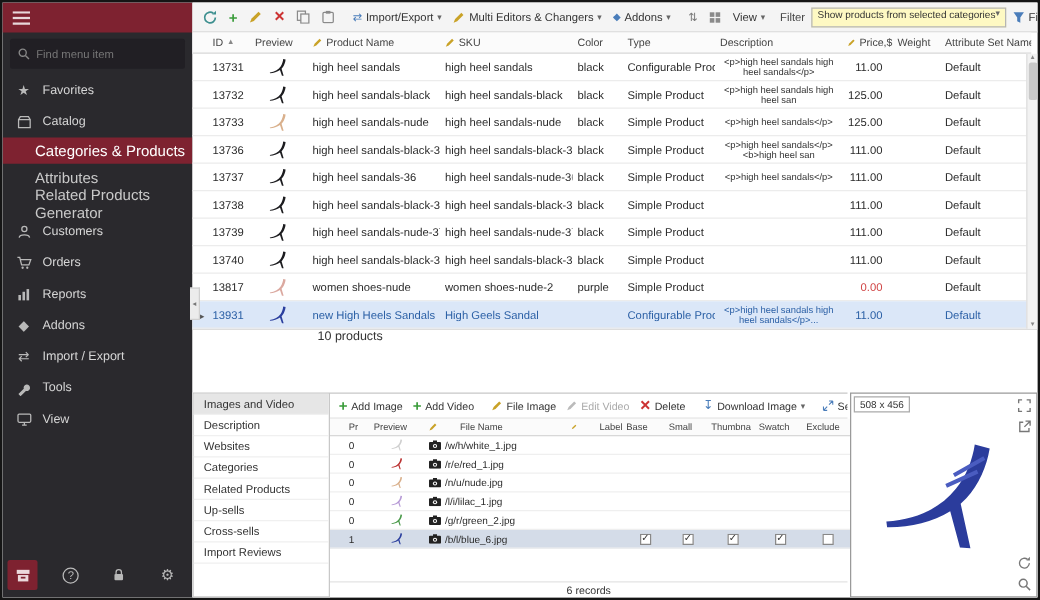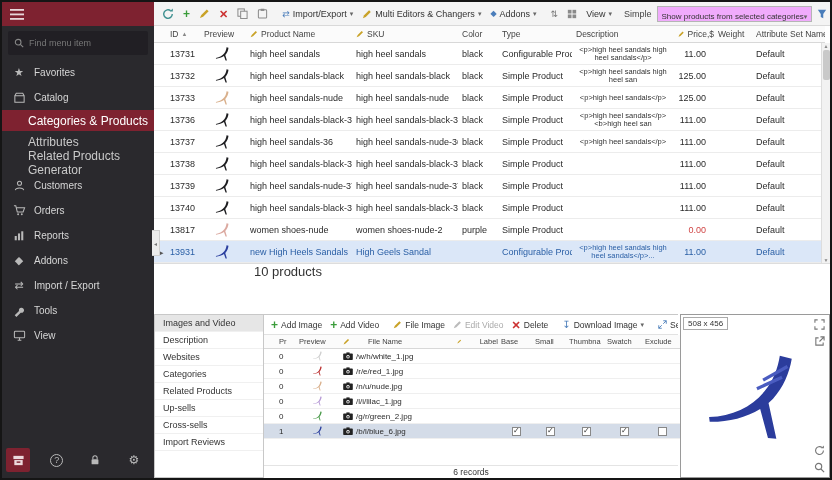--- a/index.html
+++ b/index.html
@@ -26,42 +26,42 @@
 
   
   .main{flex:1;display:flex;flex-direction:column;min-width:0;background:#fff}
   .toolbar{height:24px;background:#f4f4f4;border-bottom:1px solid #d9d9d9;display:flex;align-items:center;padding:0 4px;gap:1px;font-size:9px;color:#333;white-space:nowrap}
   .tbtn{display:flex;align-items:center;gap:3px;padding:2px 4px;background:none;border:none;font-size:9px;color:#333;cursor:pointer}
   .tsep{width:1px;height:14px;background:#d0d0d0;margin:0 2px}
   .caret{font-size:7px;color:#666}
   .g-plus{color:#3a9c3a;font-weight:bold;font-size:12px;line-height:10px}
   .r-x{color:#cc3333;font-weight:bold;font-size:11px;line-height:10px}
   .filterlbl{margin:0 4px 0 2px;color:#444}
-  .fselect{width:158px;height:16px;border:1px solid #b5b5b5;background:#f0abfc;display:flex;align-items:flex-end;justify-content:space-between;padding:0 4px;font-size:8px;color:#333;cursor:pointer}
+  .fselect{width:158px;height:16px;border:1px solid #b5b5b5;background:#fef9c3;display:flex;align-items:flex-start;justify-content:space-between;padding:0 4px;font-size:8px;color:#333;cursor:pointer}
 
   
   .pgrid{position:relative;padding-right:9px}
   .phead,.prow{display:grid;grid-template-columns:12px 34px 46px 106px 106px 40px 74px 102px 40px 38px 73px;width:671px}
   .phead{height:17px;background:#fbfbfb;border-bottom:1px solid #d8d8d8;font-size:8.5px;color:#444;align-items:center}
   .phead .hc{display:flex;align-items:center;gap:3px;padding-left:4px;overflow:hidden;white-space:nowrap;cursor:pointer}
   .sortup{font-size:6px;color:#888}
   .prow{height:22px;border-bottom:1px solid #ececec;font-size:9px;color:#2b2b2b;align-items:center;cursor:pointer}
   .prow .c{padding-left:4px;overflow:hidden;white-space:nowrap}
   .prow .c.id{text-align:right;padding-right:6px}
   .prow .c.price{text-align:right;padding-right:8px}
   .prow .c.desc{font-size:7.5px;color:#333;white-space:normal;line-height:8px;max-height:17px;text-align:center;padding:0 3px}
   .prow .c.prev{display:flex;justify-content:center;padding:0}
   .prow.sel{background:#dbe7f8}
   .prow.sel .c{color:#2a5fa5}
   .c.price.alert{color:#d04545}
   .exp{font-size:7px;color:#555;padding-left:2px}
   .heelwrap{display:inline-flex;color:#222}
   .vscroll{position:absolute;top:17px;right:0;bottom:0;width:9px;background:#f2f2f2;border-left:1px solid #ddd;display:flex;flex-direction:column;align-items:center;font-size:5px;color:#888;cursor:pointer}
   .vthumb{width:7px;height:30px;background:#c9c9c9;border-radius:2px;margin-top:1px}
-  .pstatus{height:16px;border-top:1px solid #ddd;display:flex;align-items:flex-start;padding-left:100px;font-size:13px;color:#333}
+  .pstatus{height:16px;border-top:1px solid #ddd;display:flex;align-items:flex-start;padding-left:100px;font-size:10px;color:#333}
 
   
   .bottom{margin-top:auto;height:164px;display:flex}
   .tabs{width:110px;border:1px solid #c8c8c8;background:#fff;font-size:9px;color:#333;flex-shrink:0}
   .tab{height:17px;display:flex;align-items:center;padding-left:8px;cursor:pointer;border-bottom:1px solid #f0f0f0}
   .tab.active{background:#e6e6e6;font-weight:normal}
   .imgsec{flex:1;display:flex;flex-direction:column;min-width:0;border-top:1px solid #c8c8c8}
   .itoolbar{height:20px;display:flex;align-items:center;gap:2px;padding:0 4px;font-size:8.5px;color:#333;border-bottom:1px solid #e2e2e2;white-space:nowrap;overflow:hidden}
   .itoolbar .tbtn{font-size:8.5px;padding:2px 3px}
   .tbtn.disabled{color:#aaa}
@@ -280,21 +280,21 @@
               <rect x="1" y="6.6" width="4.4" height="4.4"></rect>
               <rect x="6.6" y="6.6" width="4.4" height="4.4"></rect>
             </g>
           </svg>
       </button>
       <button class="tbtn">
         <span>View</span>
         <span class="caret">▾</span>
       </button>
       <span class="tsep"></span>
-      <span class="filterlbl">Simple</span>
+      <span class="filterlbl">Filter</span>
       <div class="fselect">
         <span>Show products from selected categories</span>
         <span class="caret">▾</span>
       </div>
       <button class="tbtn">
         <svg width="10" height="10" viewBox="0 0 12 12">
             <path d="M1 1h10L7.5 6v5l-3-1.5V6z" fill="#4a7dba"></path>
           </svg>
         <span>Filters</span>
 

